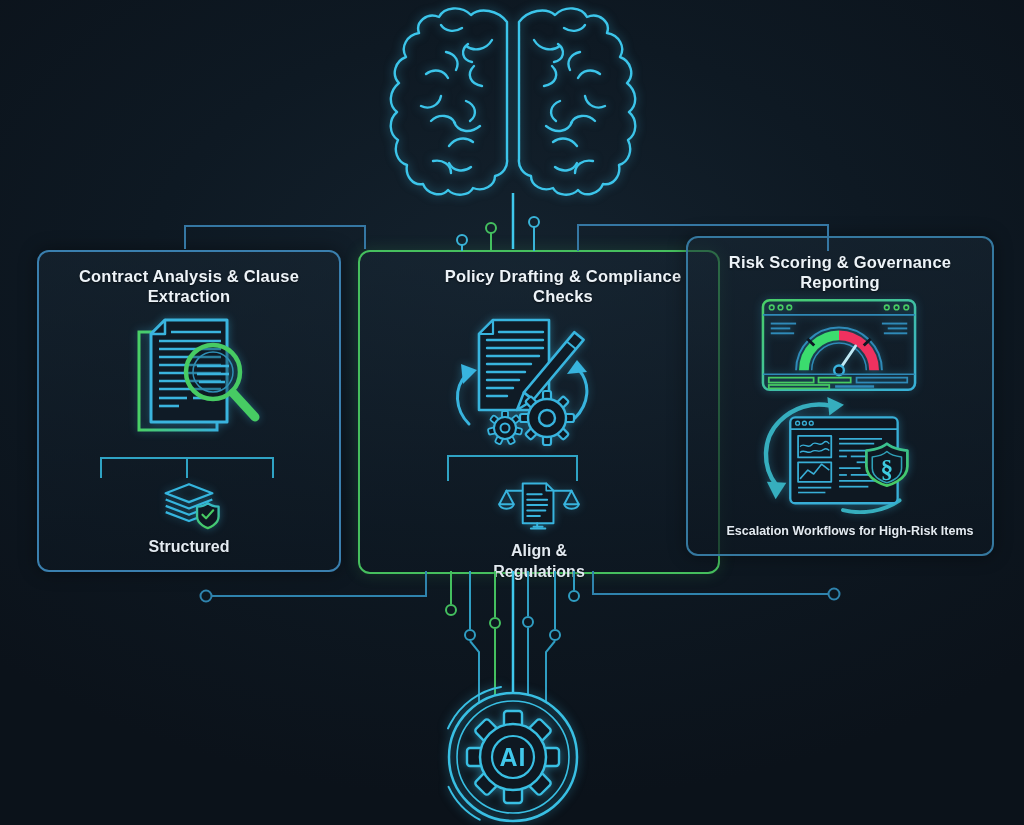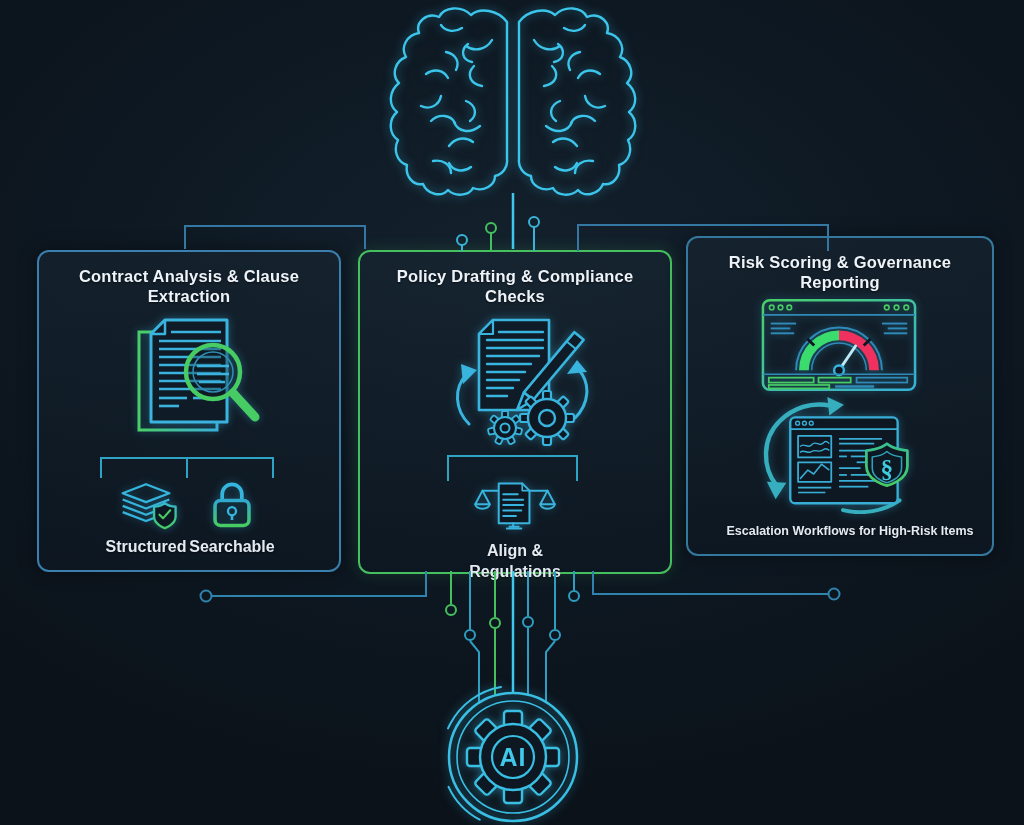--- a/index.html
+++ b/index.html
@@ -3,21 +3,21 @@
 <meta charset="utf-8">
 <style>
   html,body{margin:0;padding:0;background:#0b121b;}
   .canvas{position:relative;width:1024px;height:825px;overflow:hidden;
     background:radial-gradient(ellipse 760px 520px at 50% 34%, #14222e 0%, #0e1923 48%, #0b121a 100%);
     font-family:"Liberation Sans", sans-serif;}
   .overlay{position:absolute;left:0;top:0;width:1024px;height:825px;pointer-events:none;z-index:5;}
   .panel{position:absolute;border-radius:12px;border:2px solid #3a7fae;z-index:2;
     background:linear-gradient(180deg, rgba(24,39,52,.55) 0%, rgba(13,23,33,.72) 100%);
     box-shadow:0 0 18px rgba(0,0,0,.4);}
-  #panel-policy{border-color:#46bf5e;border-width:2.5px;box-shadow:0 0 16px rgba(70,191,94,.18);}
+  #panel-policy{border-color:#46bf5e;border-width:2.5px;box-shadow:0 0 16px rgba(70,191,94,.18);padding-left:48px;}
   #panel-risk{border-color:#35789f;}
   .title{color:#edf3f8;font-weight:700;font-size:16.5px;line-height:1.24;text-align:center;
     margin:14px auto 0;width:270px;letter-spacing:.2px;text-shadow:0 1px 2px rgba(0,0,0,.6);}
   .main-icon{position:absolute;}
   .items{position:absolute;left:0;right:0;display:flex;justify-content:center;align-items:flex-start;}
   .item{display:flex;flex-direction:column;align-items:center;}
   .item svg{display:block;}
   .label{color:#e3eaf1;font-size:16px;font-weight:600;text-align:center;margin-top:7px;line-height:1.3;
     text-shadow:0 1px 2px rgba(0,0,0,.6);}
   .caption{position:absolute;left:0;right:0;color:#e3eaf1;font-size:12.5px;font-weight:600;text-align:center;
@@ -80,35 +80,20 @@
             <path d="M10,24 l26,10 26,-10"></path>
             <path d="M10,31 l26,10 26,-10"></path>
             <path d="M10,38 l26,10 26,-10"></path>
           </g>
           <g transform="translate(44,26)">
             <path d="M13,2 c4,3.5 12,4 12,4 v11 c0,9 -12,13 -12,13 s-12,-4 -12,-13 v-11 c0,0 8,-0.5 12,-4 z" fill="#0e1822" stroke="url(#gTG1)" stroke-width="2.6" stroke-linejoin="round"></path>
             <path d="M7,15 l4,4 8,-9" stroke="#47cb63" stroke-width="2.4" stroke-linecap="round" stroke-linejoin="round"></path>
           </g>
         </svg>
         <div class="label">Structured</div>
-      </div>
-      <div class="item" style="width:86px;">
-        <svg width="50" height="52" viewBox="0 0 56 58" fill="none" class="glow-soft">
-          <defs>
-              <linearGradient id="gTG2" x1="0" y1="0" x2="0" y2="1">
-            <stop offset="0" stop-color="#31a9cf"></stop>
-                <stop offset="1" stop-color="#47cb63"></stop>
-              </linearGradient>
-            </defs>
-          <path d="M17,25 v-7 a11,11 0 0 1 22,0 v7" stroke="#35b5de" stroke-width="4.2"></path>
-          <rect x="9" y="25" width="38" height="28" rx="6" stroke="url(#gTG2)" stroke-width="4" fill="rgba(14,24,34,.5)"></rect>
-          <circle cx="28" cy="37" r="4.5" stroke="#35b5de" stroke-width="2.6"></circle>
-          <path d="M28,41 V47" stroke="#35b5de" stroke-width="3"></path>
-        </svg>
-        <div class="label">Searchable</div>
       </div>
     </div>
   </div>
 
   <div class="panel" id="panel-policy" style="left:358px;top:250px;width:310px;height:320px;">
     <div class="title">Policy Drafting &amp; Compliance Checks</div>
 
     <svg class="main-icon glow-soft" style="left:71px;top:54px;" width="170" height="140" viewBox="0 0 170 140" fill="none" stroke="#38b4de" stroke-width="2.6" stroke-linejoin="round" stroke-linecap="round">
       <path d="M62,14 H118 V104 H48 V28 Z" fill="#0f1b26"></path>
       <path d="M48,28 L62,14 V28 Z" fill="#0f1b26" stroke-width="2.2"></path>

